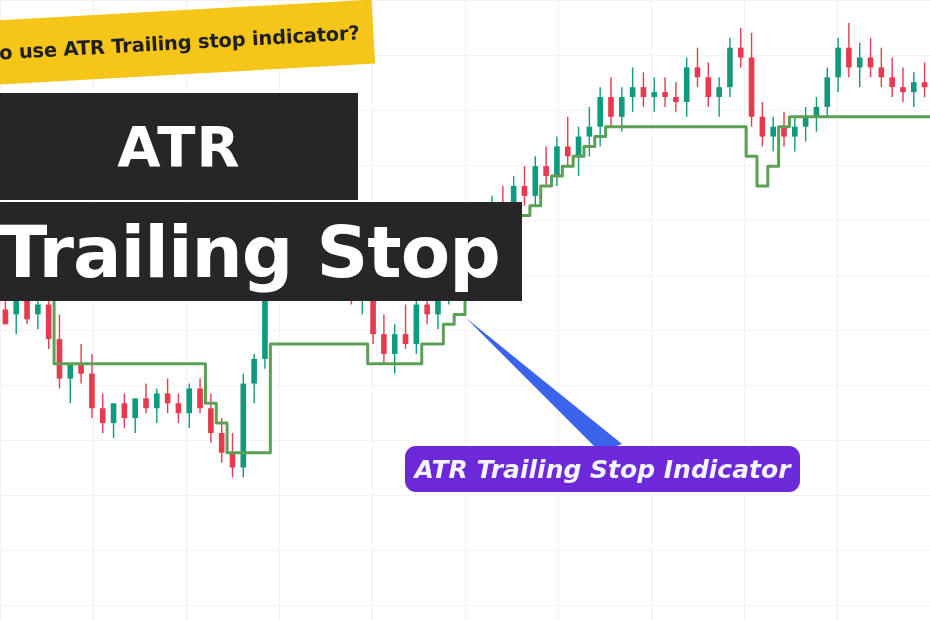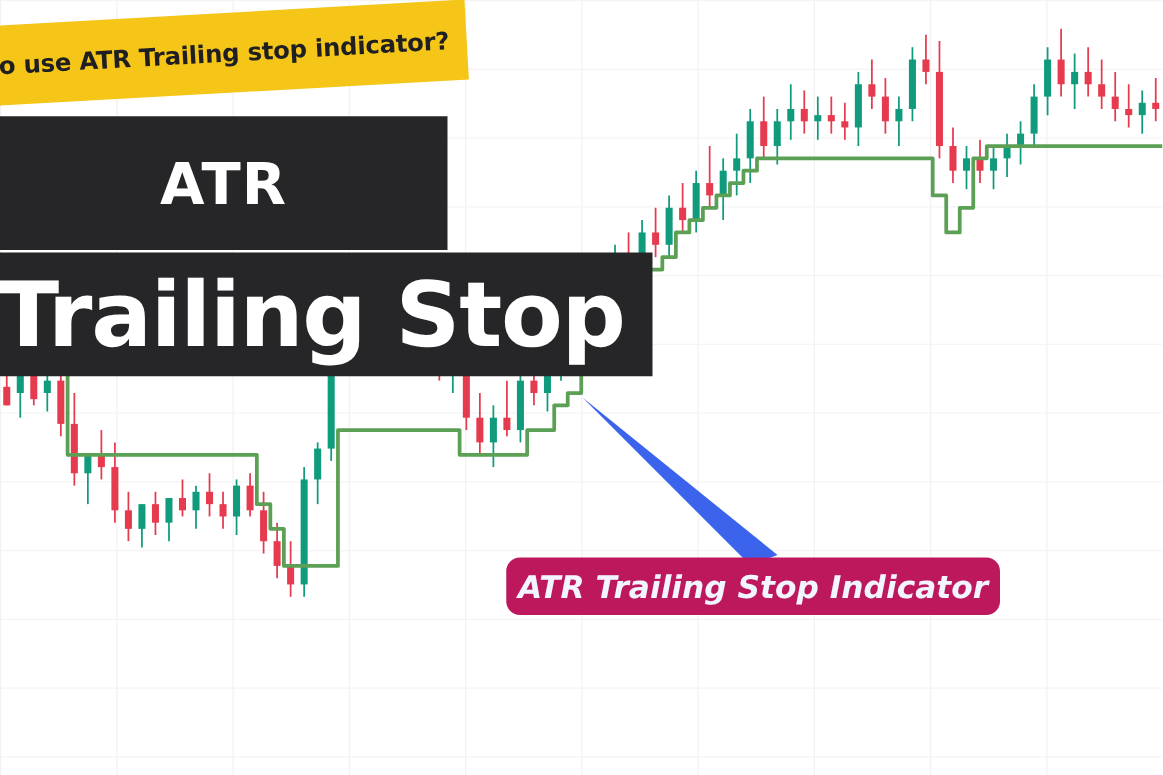--- a/index.html
+++ b/index.html
@@ -26,29 +26,29 @@
   }
 
   
   .title-box{
     position:absolute;background:#262629;z-index:22;
     display:flex;align-items:center;box-sizing:border-box;
     font-family:"DejaVu Sans",sans-serif;font-weight:bold;color:#ffffff;
   }
   #box-atr{left:-40px;top:93px;width:398px;height:107px;
     justify-content:center;padding-left:40px;}
-  #box-atr .t{font-size:46px;letter-spacing:1px;line-height:1;}
+  #box-atr .t{font-size:56px;letter-spacing:1px;line-height:1;}
   #box-trailing{left:-30px;top:202px;width:552px;height:99px;
     justify-content:center;padding-left:6px;}
   #box-trailing .t{font-size:72px;letter-spacing:-1px;line-height:1;white-space:nowrap;}
 
   
   #callout{
     position:absolute;left:405px;top:446px;width:395px;height:46px;
-    background:#be185d;border-radius:11px;z-index:24;
+    background:#6d28d9;border-radius:11px;z-index:24;
     display:flex;align-items:center;justify-content:center;
   }
   #callout .t{
     font-family:"DejaVu Sans",sans-serif;font-style:italic;font-weight:bold;
     font-size:25px;color:#f2f5ff;white-space:nowrap;letter-spacing:0px;
   }
 </style>
 </head>
 <body>
 

